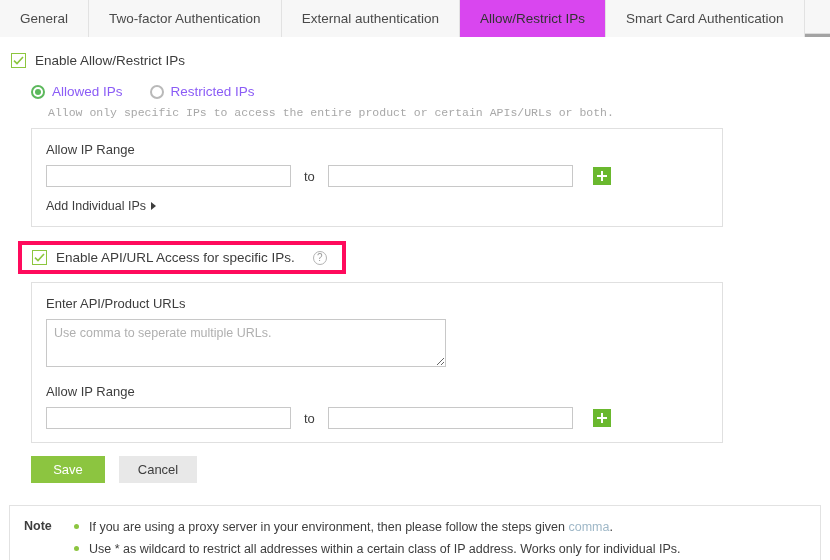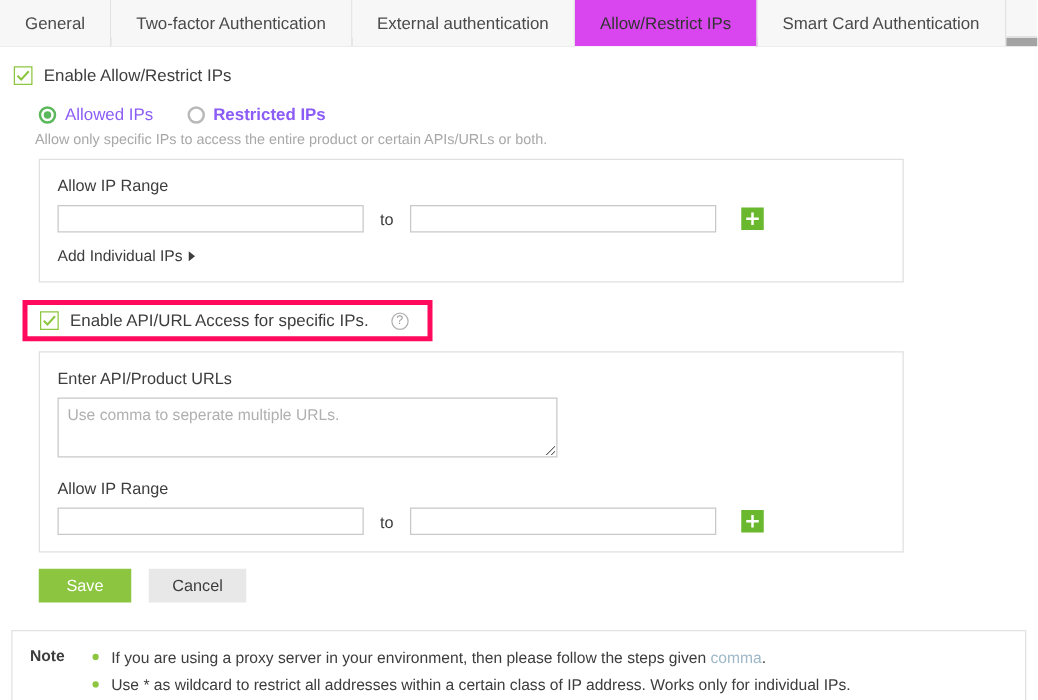--- a/index.html
+++ b/index.html
@@ -12,21 +12,21 @@
     font-family: "Liberation Sans", sans-serif;
     font-size: 13px;
     color: #3d3d3d;
     overflow: hidden;
   }
 
   
   .tabbar {
     display: flex;
     height: 37px;
-    border-bottom: 7px solid #a3a3a3;
+    border-bottom: 3px solid #a3a3a3;
     background: #ffffff;
   }
   .tab {
     display: flex;
     align-items: center;
     justify-content: center;
     padding: 0 20px;
     height: 37px;
     font-size: 13.5px;
     color: #4a4a4a;
@@ -86,21 +86,21 @@
   }
 
   
   .row-radios {
     display: flex;
     align-items: center;
     margin-top: 13px;
     padding-left: 31px;
   }
   .radio-item { display: flex; align-items: center; cursor: pointer; }
-  .radio-item + .radio-item { margin-left: 27px; font-weight: bold; }
+  .radio-item + .radio-item { margin-left: 27px; }
   .radio {
     width: 14px; height: 14px;
     border-radius: 50%;
     border: 2px solid #b9b9b9;
     background: #fff;
     display: inline-flex;
     align-items: center;
     justify-content: center;
     flex: 0 0 auto;
   }
@@ -108,23 +108,24 @@
   .radio.on::after {
     content: "";
     width: 6px; height: 6px;
     border-radius: 50%;
     background: #5cb85c;
   }
   .radio-label { margin-left: 7px; font-size: 13.5px; color: #8b5cf6; }
 
   .hint {
     margin-top: 7px;
-    padding-left: 28px;
+    padding-left: 48px;
     font-size: 11.5px;
     color: #a8a8a8;
+    font-family: Liberation Mono, monospace;
   }
 
   
   .panel {
     margin: 9px 0 0 31px;
     width: 692px;
     border: 1px solid #e0e0e0;
     background: #ffffff;
     padding: 13px 23px 13px 14px;
   }

